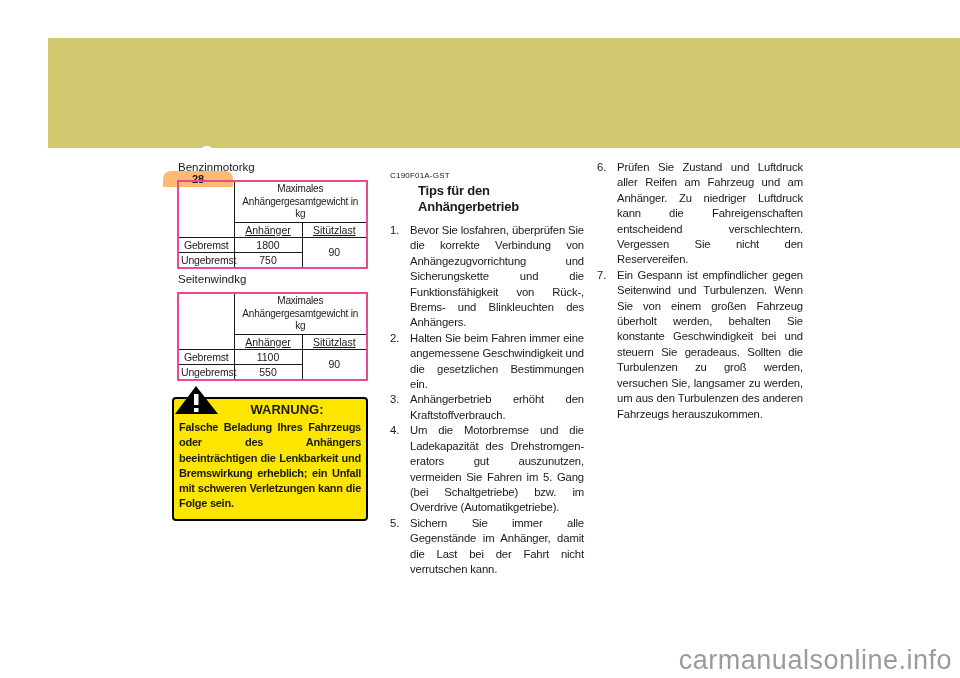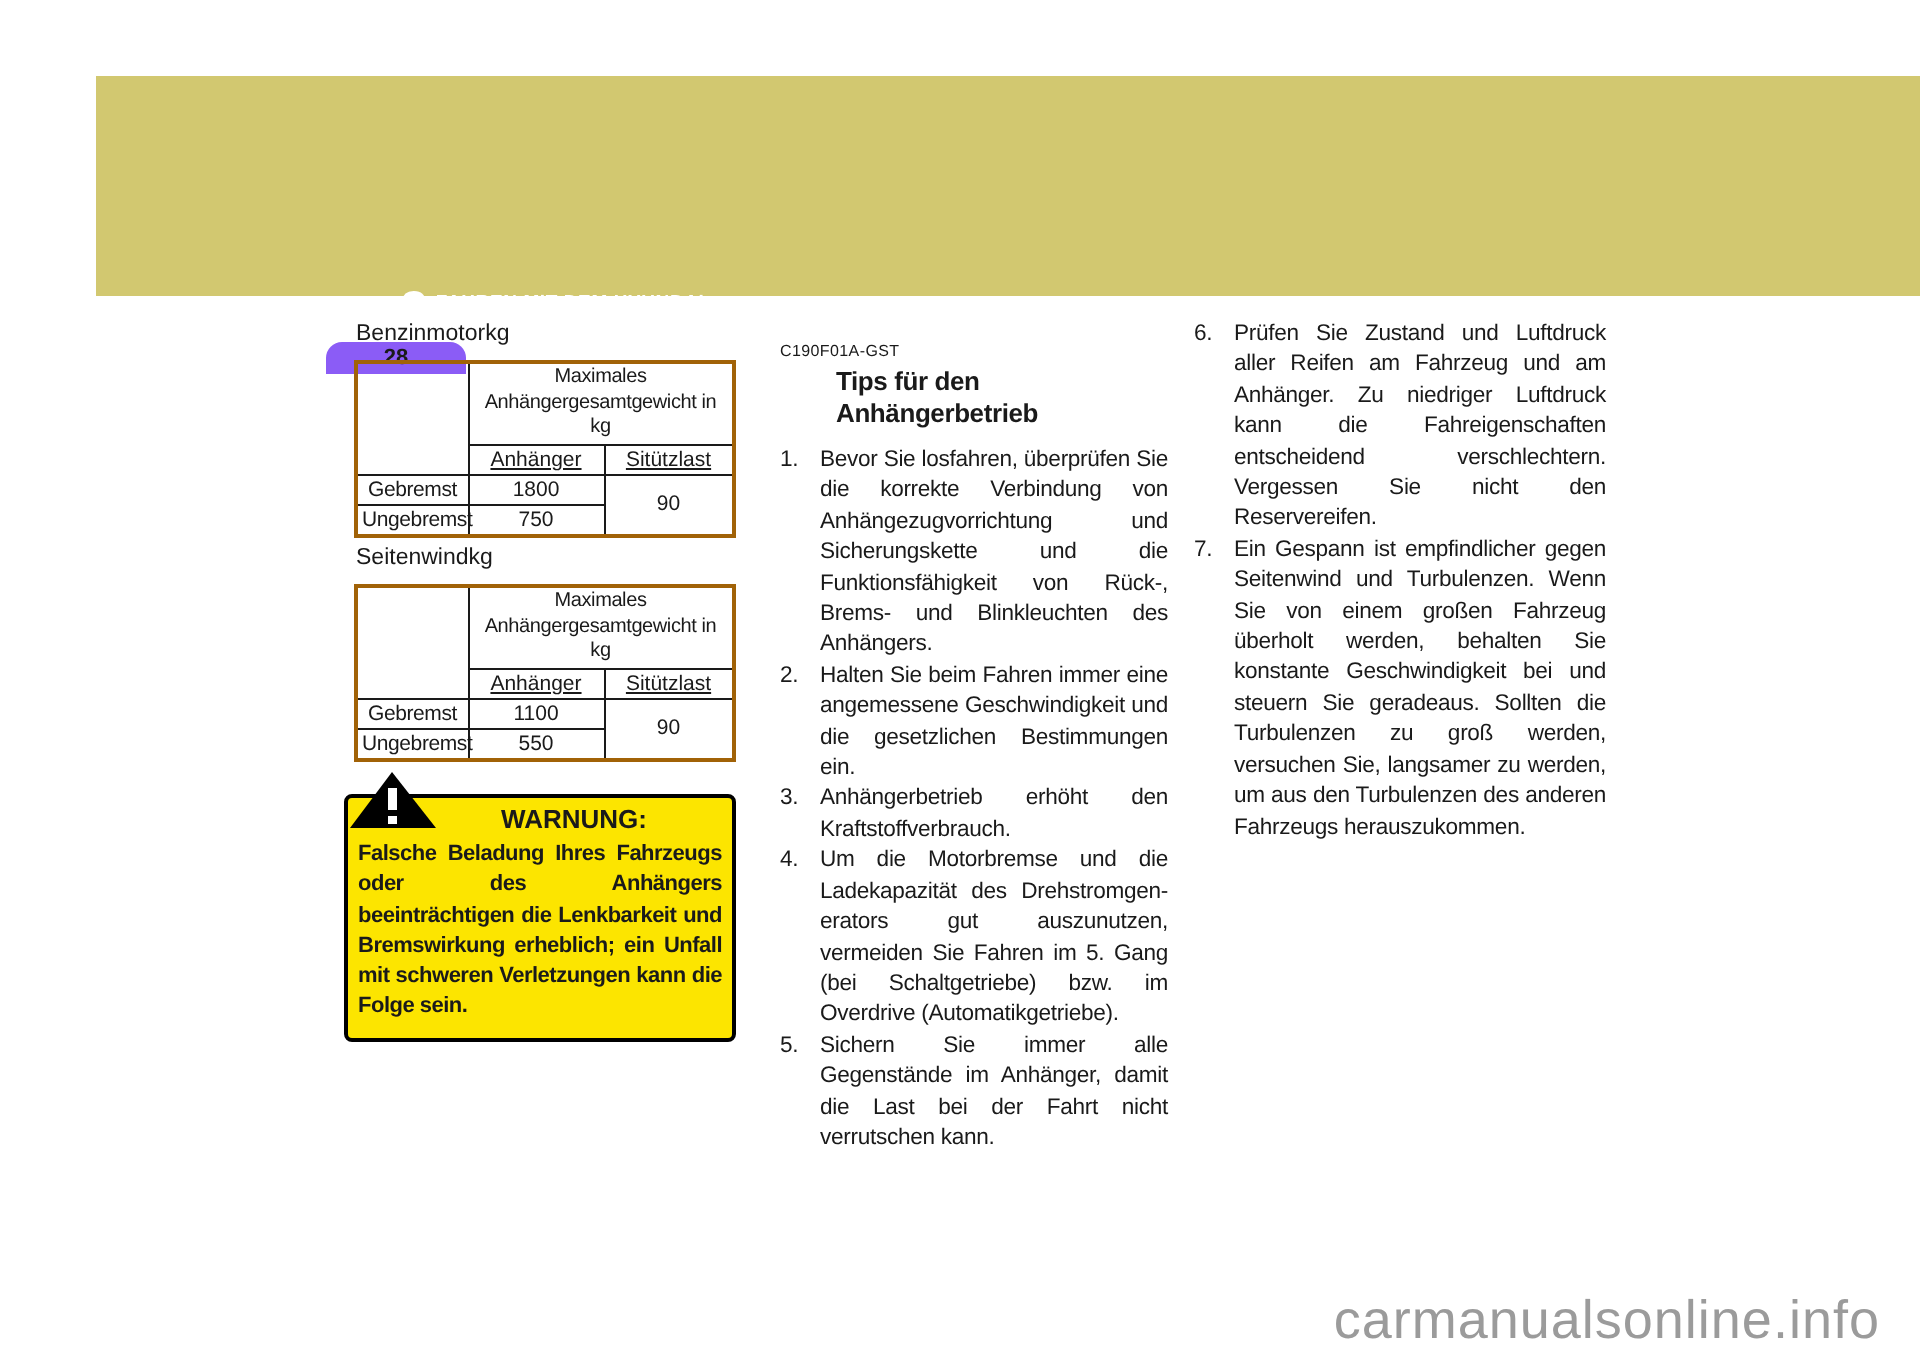--- a/index.html
+++ b/index.html
@@ -5,28 +5,28 @@
   * { margin:0; padding:0; box-sizing:border-box; }
   html,body { width:960px; height:678px; background:#ffffff; overflow:hidden;
               font-family:"Liberation Sans", sans-serif; color:#1a1a1a; }
   .page { position:relative; width:960px; height:678px; background:#fff; }
 
   
   .band { position:absolute; left:48px; top:38px; width:912px; height:110px; background:#d2c870; }
   .chapter { position:absolute; left:152px; top:105px; display:flex; align-items:flex-start; color:#ffffff; }
   .chapter .chap-num { font-size:25px; font-weight:bold; line-height:24px; }
   .chapter .chap-title { font-size:9.5px; font-weight:bold; margin-left:4px; margin-top:3px; letter-spacing:0.3px; }
-  .page-tab { position:absolute; left:115px; top:133px; width:70px; height:16px; background:#8b5cf6;
+  .page-tab { position:absolute; left:115px; top:133px; width:70px; height:16px; background:#fdba74;
               border-radius:8px 8px 0 0; text-align:center; font-size:11px; font-weight:bold; line-height:17px; }
 
   
   .tbl-block { position:absolute; left:172px; width:196px; }
   .tbl-caption { display:flex; justify-content:flex-start; font-size:11.5px; line-height:14px;
                  padding-left:6px; margin-bottom:6px; }
-  table.spec { border-collapse:collapse; border:2px solid #a16207; margin-left:5px;
+  table.spec { border-collapse:collapse; border:2px solid #ec4899; margin-left:5px;
                font-size:10.5px; table-layout:fixed; width:189px; }
   table.spec td { border:1px solid #1a1a1a; text-align:center; vertical-align:middle; padding:1px 2px; }
   td.merged-hdr { height:28px; font-size:10px; line-height:12.5px; letter-spacing:-0.2px; }
   td.sub-hdr { height:15px;text-decoration:underline; }
   td.row-label { text-align:left; padding-left:3px; height:15px; letter-spacing:-0.2px; }
 
   
   .warning { position:absolute; left:172px; top:397px; width:196px; background:#fce500;
              border:2px solid #000; border-radius:4px; padding:3px 5px 7px 5px; }
   .warn-icon { position:absolute; left:1px; top:-13px; width:44px; height:29px; }
@@ -36,21 +36,21 @@
   
   .col-mid { position:absolute; left:390px; top:157px; width:194px; }
   .col-right { position:absolute; left:597px; top:160px; width:206px; }
   .code { font-size:8px; line-height:10px; margin-bottom:2px; letter-spacing:0.2px;margin-top:14px; }
   .heading { font-size:13px; font-weight:bold; line-height:16px; margin-bottom:8px; letter-spacing:-0.2px;margin-left:28px; }
   .li { display:flex; font-size:11.3px; line-height:15.4px; letter-spacing:-0.15px; }
   .li .n { width:20px; flex-shrink:0; }
   .li .t { flex:1; text-align:justify; }
 
   
-  .watermark { position:absolute; right:20px; bottom:4px; font-size:27px; line-height:28px;
+  .watermark { position:absolute; right:8px; bottom:4px; font-size:27px; line-height:28px;
                color:#9b9b9b; letter-spacing:0.5px; }
 </style>
 </head>
 <body>
 
 <div class="page">
 
   <div class="band">
     <div class="chapter">
       <span class="chap-num">2</span>

